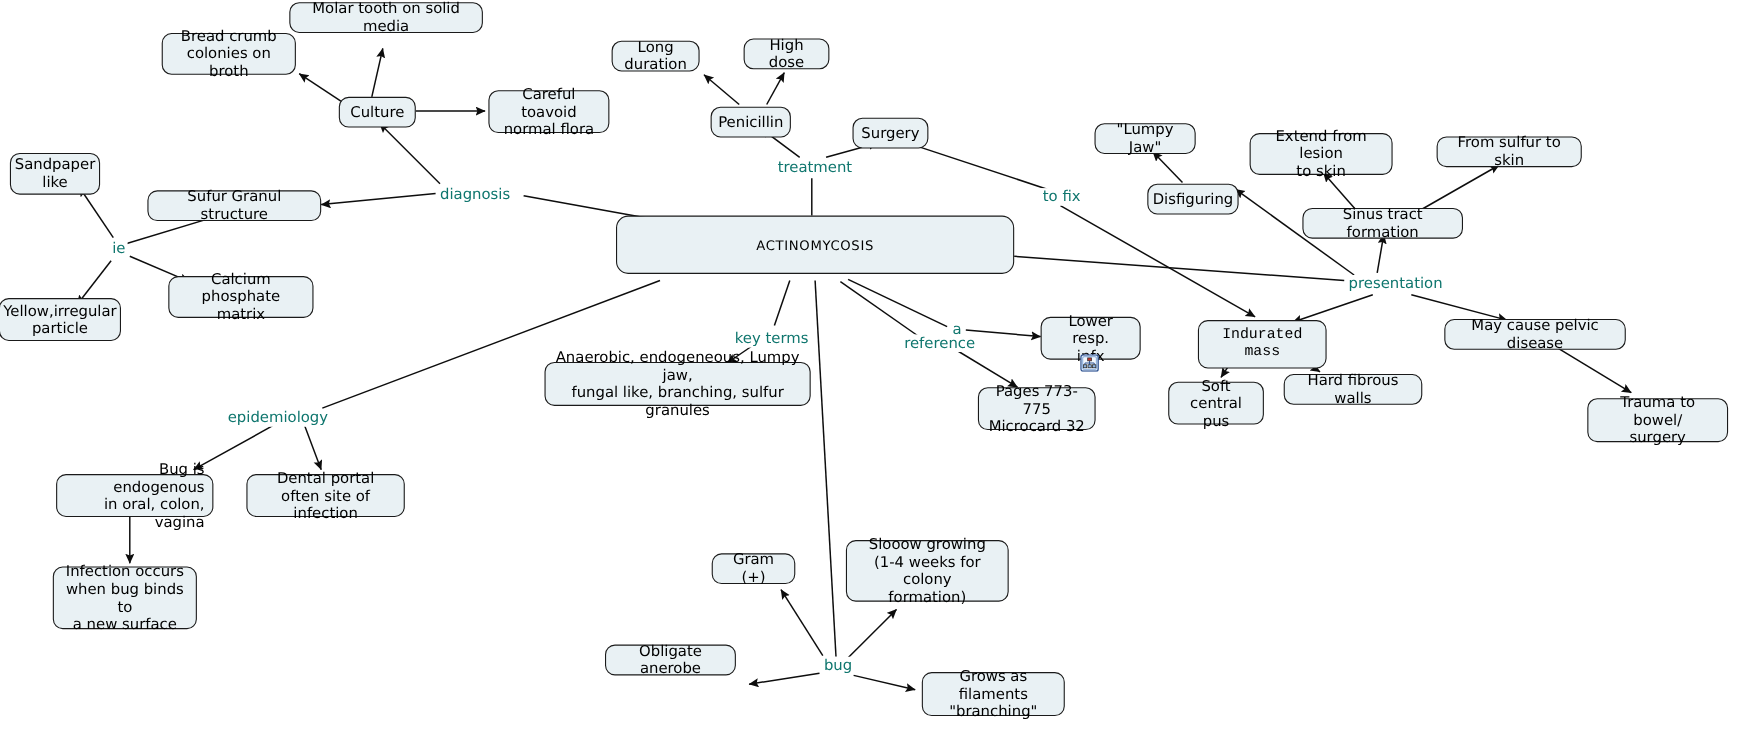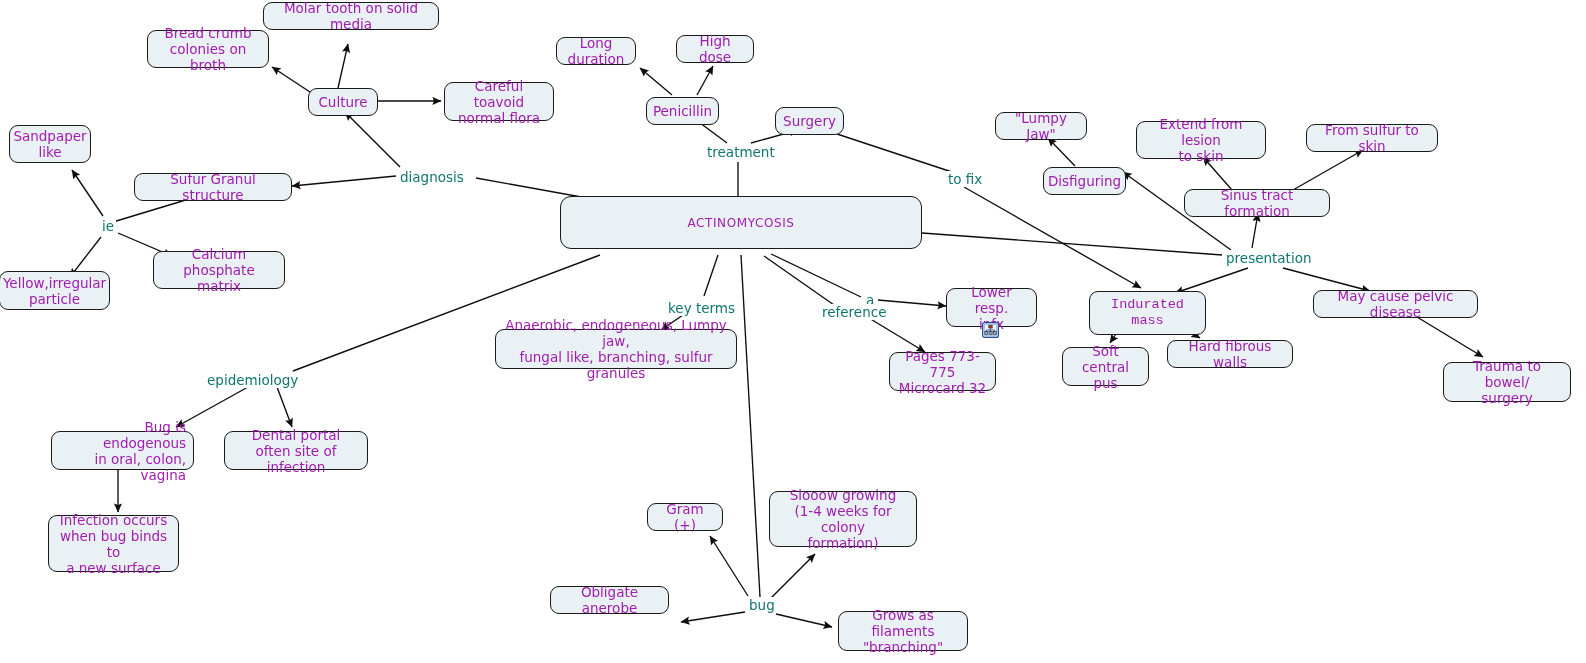--- a/index.html
+++ b/index.html
@@ -25,21 +25,21 @@
     width: 1586px;
     height: 663px;
     pointer-events: none;
   }
   .node {
     position: absolute;
     box-sizing: border-box;
     background: #e9f1f4;
     border: 1.3px solid #1a1a1a;
     border-radius: 9px;
-    color: #a21caf;
+    color: #000000;
     font-family: "DejaVu Sans", sans-serif;
     font-size: 13.5px;
     line-height: 16px;
     text-align: center;
     display: flex;
     align-items: center;
     justify-content: center;
     padding: 13px 7px;
     white-space: pre-line;
     z-index: 5;
@@ -144,21 +144,21 @@
   <div class="node" style="left:263px; top:2px; width:176px; height:26px;">Molar tooth on solid media</div>
 
   <div class="node" style="left:147px; top:30px; width:122px; height:38px;">Bread crumb
 colonies on broth</div>
 
   <div class="node" style="left:308px; top:88px; width:70px; height:26px;">Culture</div>
 
   <div class="node" style="left:444px; top:82px; width:110px; height:39px;">Careful toavoid
 normal flora</div>
 
-  <div class="node" style="left:9px; top:125px; width:82px; height:38px;">Sandpaper
+  <div class="node" style="left:9px; top:139px; width:82px; height:38px;">Sandpaper
 like</div>
 
   <div class="node" style="left:134px; top:173px; width:158px; height:26px;">Sufur Granul structure</div>
 
   <div class="node" style="left:-1px; top:271px; width:111px; height:39px;">Yellow,irregular
 particle</div>
 
   <div class="node" style="left:153px; top:251px; width:132px; height:38px;">Calcium phosphate
 matrix</div>
 

